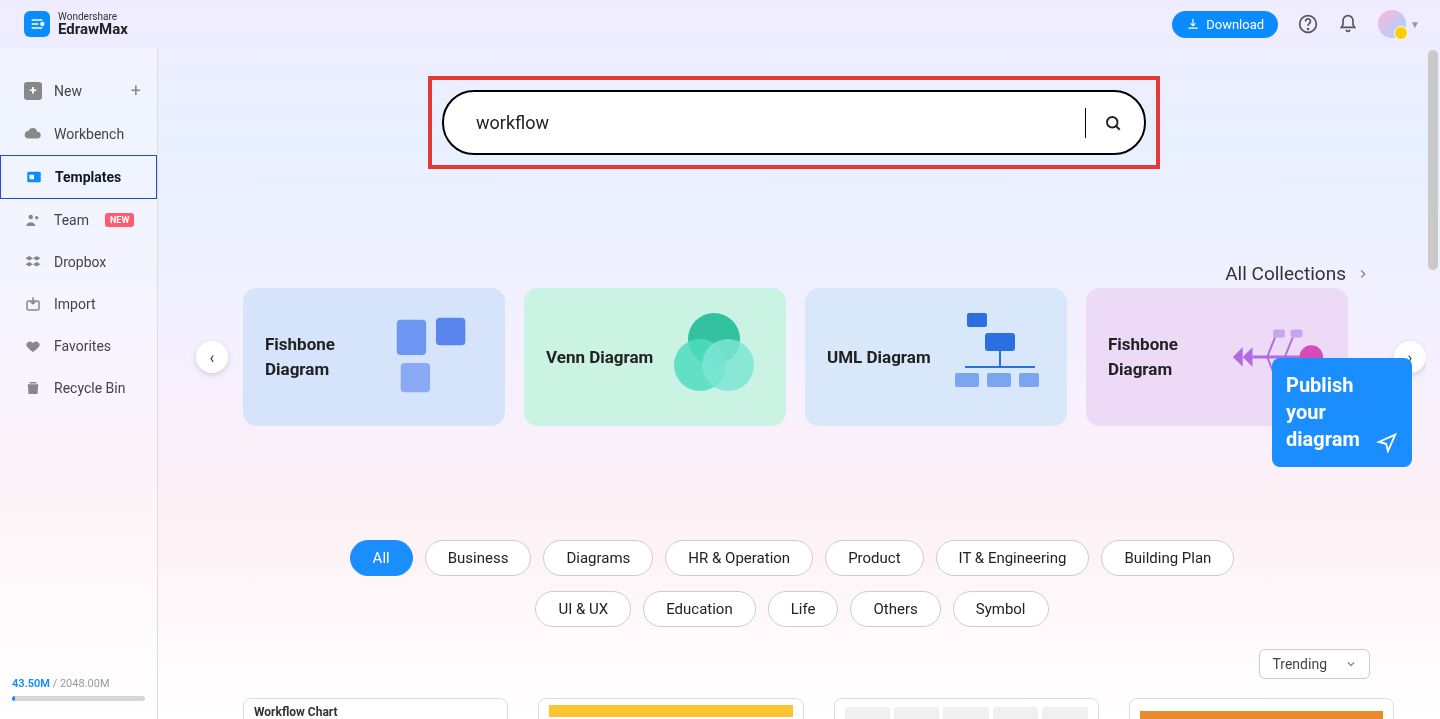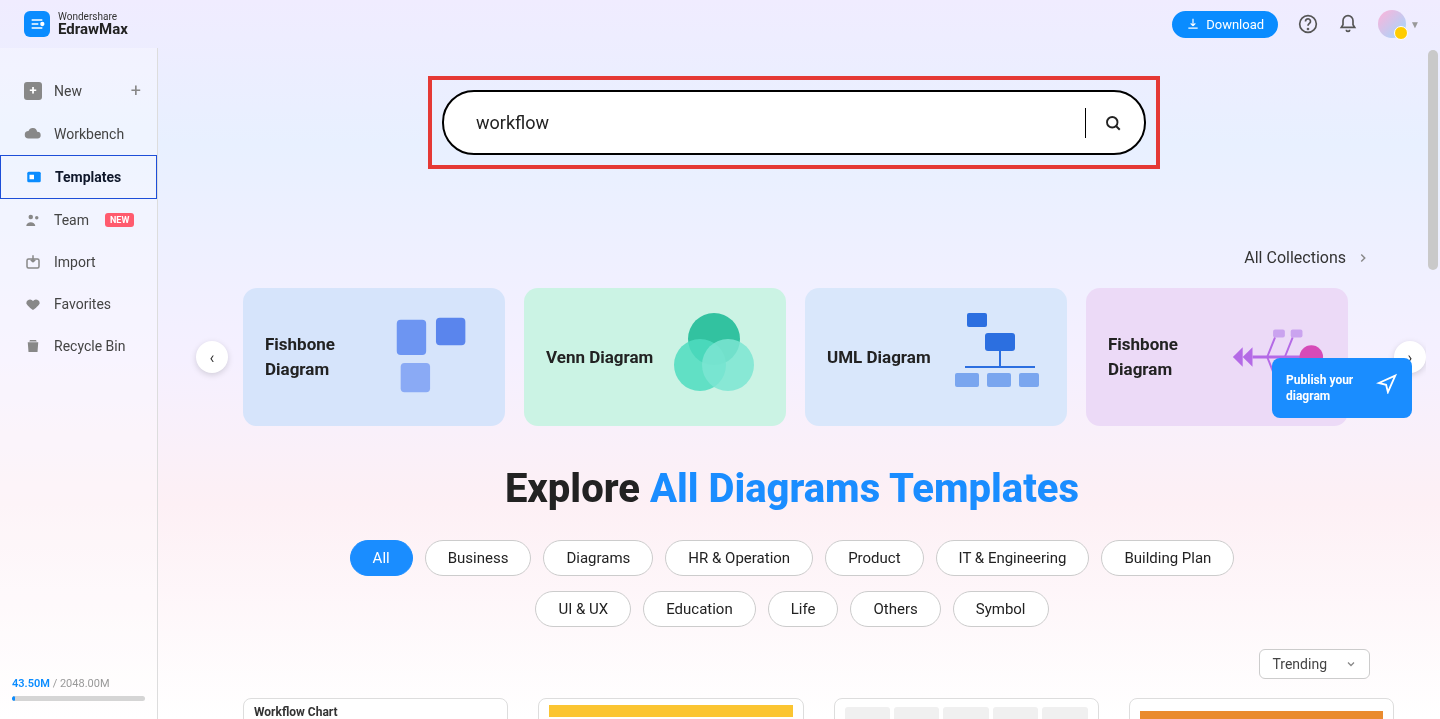--- a/index.html
+++ b/index.html
@@ -41,21 +41,21 @@
 
 .main { position:absolute; top:48px; left:158px; right:14px; bottom:0; overflow:hidden; }
 
 
 .search-wrap { position:absolute; top:28px; left:270px; width:732px; border:4px solid #e53935; padding:10px; }
 .search-box { display:flex; align-items:center; background:#fff; border:2px solid #000; border-radius:32px; height:65px; padding:0 22px 0 32px; }
 .search-input { flex:1; border:none; outline:none; font-size:18px; color:#222; background:transparent; }
 .search-divider { width:1px; height:30px; background:#000; margin:0 18px 0 12px; }
 .search-icon { width:18px; height:18px; color:#222; cursor:pointer; }
 
-.all-collections { position:absolute; top:200px; right:56px; display:flex; align-items:center; gap:10px; font-size:16px; color:#333; cursor:pointer; }
+.all-collections { position:absolute; top:214px; right:56px; display:flex; align-items:center; gap:10px; font-size:19px; color:#333; cursor:pointer; }
 .all-collections svg { width:14px; height:14px; color:#888; }
 
 
 .carousel { position:absolute; top:240px; left:0; right:0; display:flex; align-items:center; }
 .car-arrow { position:absolute; width:32px; height:32px; border-radius:50%; background:#fff; display:flex; align-items:center; justify-content:center; box-shadow:0 2px 6px rgba(0,0,0,0.15); cursor:pointer; z-index:5; font-size:16px; color:#333; }
 .car-arrow.left { left:38px; }
 .car-arrow.right { right:0px; }
 .cards { display:flex; gap:19px; margin-left:85px; }
 .card { width:262px; height:138px; border-radius:14px; padding:22px 22px; display:flex; align-items:center; justify-content:space-between; cursor:pointer; }
 .card .title { font-size:17px; font-weight:700; color:#222; line-height:1.45; max-width:120px; }
@@ -82,21 +82,21 @@
 
 .thumbs { position:absolute; top:650px; left:85px; right:32px; display:flex; gap:30px; }
 .thumb { flex:1; height:60px; background:#fff; border:1px solid #ddd; border-radius:8px; overflow:hidden; padding:6px 10px; font-size:10px; color:#333; }
 .thumb .t-title { font-weight:700; font-size:12px; }
 .thumb.t2 .bar { height:12px; background:#fbc531; margin-bottom:4px; }
 .thumb.t4 .bar { height:14px; background:#ea8b2e; margin:6px 0; }
 .mini-boxes { display:flex; gap:4px; margin-top:4px; }
 .mini-boxes span { flex:1; height:22px; background:#f0f0f0; border-radius:3px; }
 
 
-.publish-btn { position:absolute; top:310px; right:14px; width:140px; background:#1a8dff; color:#fff; border-radius:8px; padding:14px 14px; font-size:12px; font-weight:700; line-height:1.35; display:flex; align-items:flex-start; justify-content:space-between; gap:8px; cursor:pointer; z-index:10; }
+.publish-btn { position:absolute; top:310px; right:14px; width:140px; background:#1a8dff; color:#fff; border-radius:8px; padding:14px 14px; font-size:20px; font-weight:700; line-height:1.35; display:flex; align-items:flex-end; justify-content:space-between; gap:8px; cursor:pointer; z-index:10; }
 .publish-btn svg { width:22px; height:22px; flex-shrink:0; }
 
 
 .vscroll { position:absolute; top:50px; right:2px; width:10px; height:220px; background:#c9c9c9; border-radius:5px; }
 
 </style>
 </head>
 <body>
 
 <div class="top-header">
@@ -162,20 +162,26 @@
   <div class="side-item">
     <svg class="si-icon" viewBox="0 0 24 24" fill="currentColor">
         <circle cx="9" cy="8" r="3"></circle>
         <path d="M3 20c0-3 3-5 6-5s6 2 6 5"></path>
         <circle cx="17" cy="9" r="2.3"></circle>
       </svg>
     <span>Team</span>
     <span class="new-badge">NEW</span>
   </div>
 
+  <div class="side-item">
+    <svg class="si-icon" viewBox="0 0 24 24" fill="currentColor">
+        <path d="M7 4l5 3-5 3-5-3 5-3zm10 0l5 3-5 3-5-3 5-3zM7 12l5 3-5 3-5-3 5-3zm10 0l5 3-5 3-5-3 5-3z"></path>
+      </svg>
+    <span>Dropbox</span>
+  </div>
 
   <div class="side-item">
     <svg class="si-icon" viewBox="0 0 24 24" fill="none" stroke="currentColor" stroke-width="2">
         <rect x="4" y="8" width="16" height="12" rx="2"></rect>
         <path d="M12 3v9m0 0l-3-3m3 3l3-3"></path>
       </svg>
     <span>Import</span>
   </div>
 
   <div class="side-item">
@@ -274,23 +280,20 @@
               <rect x="64" y="22" width="12" height="8" rx="2" fill="#caa3ef"></rect>
               <rect x="46" y="70" width="12" height="8" rx="2" fill="#caa3ef"></rect>
               <rect x="64" y="70" width="12" height="8" rx="2" fill="#caa3ef"></rect>
             </svg>
         </div>
       </div>
     </div>
     <div class="car-arrow right">›</div>
   </div>
 
-  <div class="explore-heading">
-    <span>Explore </span><span class="accent">All Diagrams Templates</span>
-  </div>
 
   <div class="chips">
     <div class="chips-row" id="chips-row1">
         <div class="chip active">All</div>
         <div class="chip">Business</div>
         <div class="chip">Diagrams</div>
         <div class="chip">HR &amp; Operation</div>
         <div class="chip">Product</div>
         <div class="chip">IT &amp; Engineering</div>
         <div class="chip">Building Plan</div>

